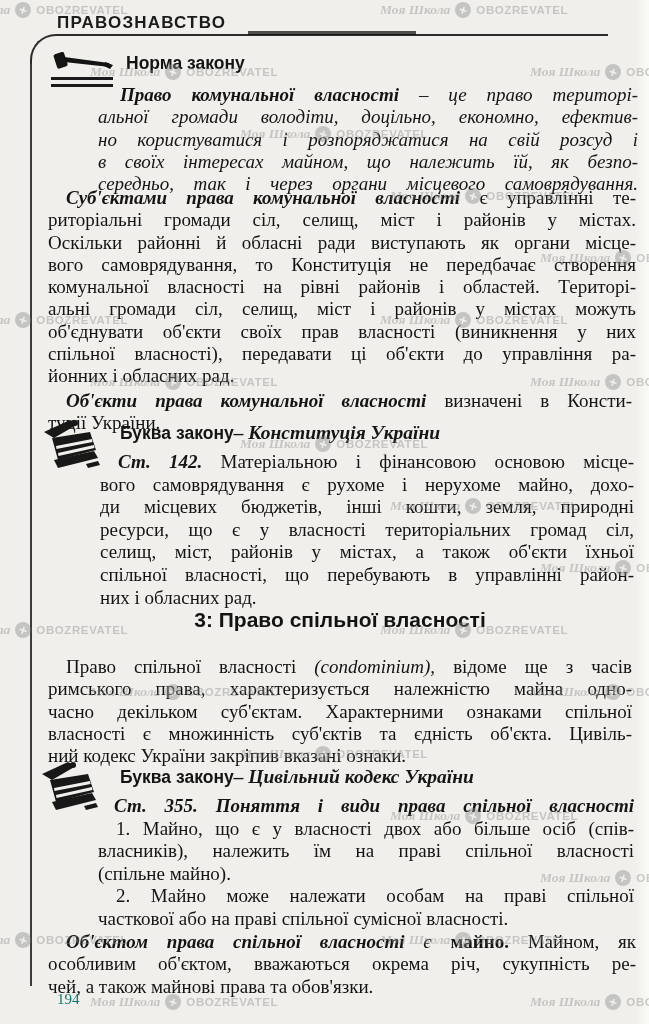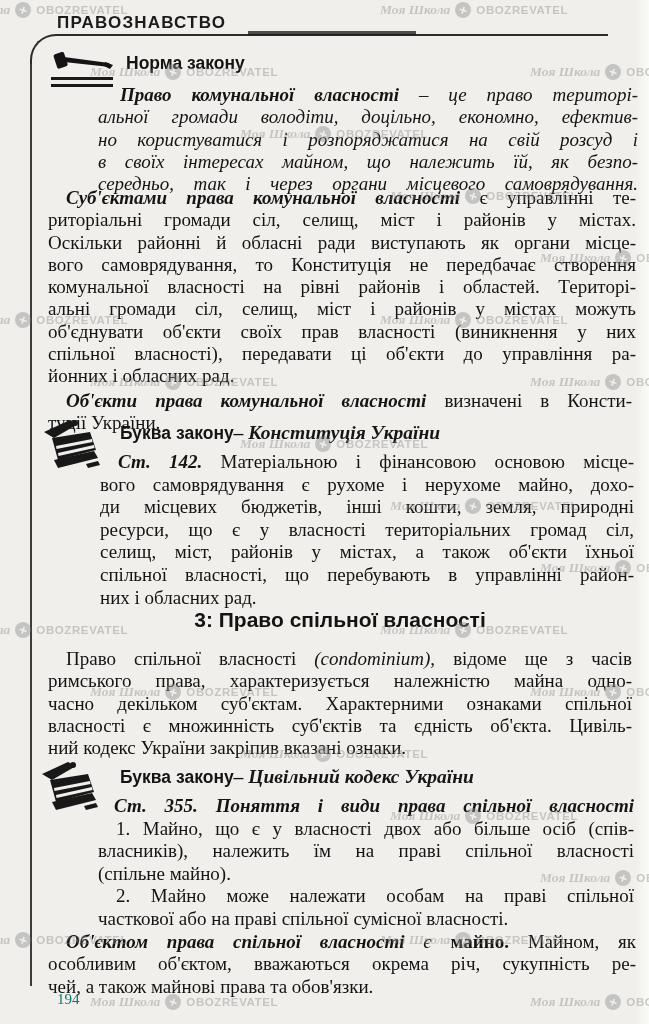--- a/index.html
+++ b/index.html
@@ -130,21 +130,21 @@
       <div class="tline"><span class="s-r">ди місцевих бюджетів, інші кошти, земля, природні</span></div>
       <div class="tline"><span class="s-r">ресурси, що є у власності територіальних громад сіл,</span></div>
       <div class="tline"><span class="s-r">селищ, міст, районів у містах, а також об'єкти їхньої</span></div>
       <div class="tline"><span class="s-r">спільної власності, що перебувають в управлінні район-</span></div>
       <div class="tline last"><span class="s-r">них і обласних рад.</span></div>
     </div>
 
   <div class="sec-title">3: Право спільної власності</div>
 
   <div class="block" style="left:48px; top:648px; width:584px;">
-      <div class="tline" style="padding-left: 18px;"><span class="s-r">Право спільної власності </span><span class="s-i">(condominium),</span><span class="s-r"> відоме ще з часів</span></div>
+      <div class="tline" style="padding-left: 18px; margin-top: 8px;"><span class="s-r">Право спільної власності </span><span class="s-i">(condominium),</span><span class="s-r"> відоме ще з часів</span></div>
       <div class="tline"><span class="s-r">римського права, характеризується належністю майна одно-</span></div>
       <div class="tline"><span class="s-r">часно декільком суб'єктам. Характерними ознаками спільної</span></div>
       <div class="tline"><span class="s-r">власності є множинність суб'єктів та єдність об'єкта. Цивіль-</span></div>
       <div class="tline last"><span class="s-r">ний кодекс України закріпив вказані ознаки.</span></div>
     </div>
 
   <div class="icon-box" style="left:40px; top:758px; width:62px; height:58px;">
     <svg width="62" height="58" viewBox="0 0 62 58">
       <polygon points="2,16 28,4 36,8 12,22" fill="#181818"></polygon>
       <circle cx="33" cy="7" r="3" fill="#181818"></circle>

